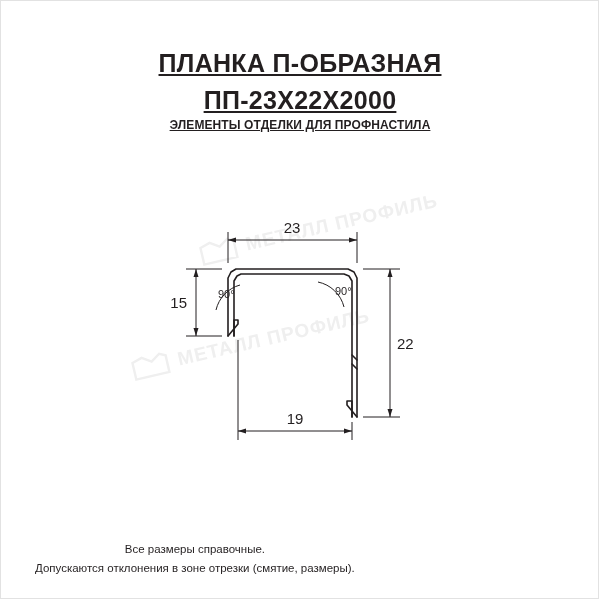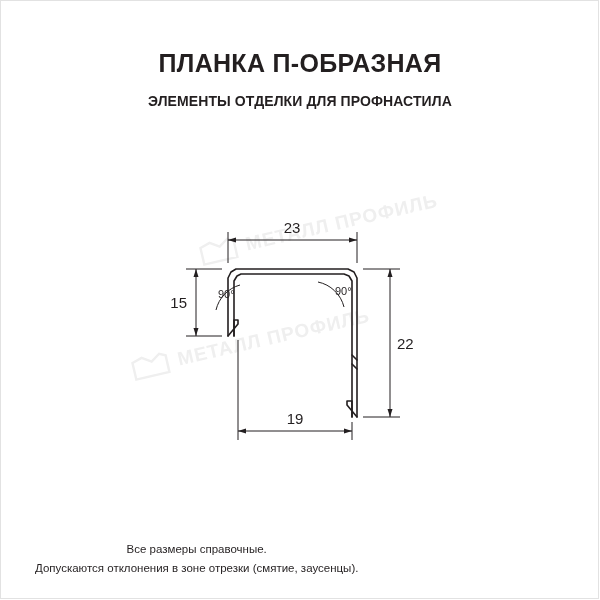--- a/index.html
+++ b/index.html
@@ -27,40 +27,41 @@
     box-sizing: border-box;
     pointer-events: none;
   }
 
   
   .header {
     position: absolute;
     left: 0; top: 48px;
     width: 600px;
     text-align: center;
+    text-decoration: underline;
   }
   .title-1 {
     font-size: 25px;
     font-weight: bold;
     letter-spacing: 0.3px;
     line-height: 30px;
     white-space: nowrap;
   }
   .title-2 {
     font-size: 25px;
     font-weight: bold;
     letter-spacing: 0.3px;
     line-height: 30px;
     margin-top: 7px;
     white-space: nowrap;
   }
   .subtitle {
-    font-size: 14px;
-    font-weight: bold;
-    margin-top: 15px;
+    font-size: 12px;
+    font-weight: bold;
+    margin-top: 3px;
     letter-spacing: 0.1px;
     white-space: nowrap;
   }
 
   
   .watermark {
     position: absolute;
     display: flex;
     align-items: center;
     gap: 8px;
@@ -100,20 +101,21 @@
 </style>
 </head>
 <body>
 
 <div class="page">
 
   <div class="frame-border"></div>
 
   <div class="header">
     <div class="title-1">ПЛАНКА П-ОБРАЗНАЯ</div>
+    <div class="title-2">ПП-23Х22Х2000</div>
     <div class="subtitle">ЭЛЕМЕНТЫ ОТДЕЛКИ ДЛЯ ПРОФНАСТИЛА</div>
   </div>
 
   <div class="watermark wm-1">
     <span class="wm-mark">
       <svg width="40" height="26" viewBox="0 0 40 26" fill="none" stroke="#efefef" stroke-width="2.4">
         <path d="M3 23 L3 6 L13 3 L22 9 L31 3 L37 6 L37 23 Z"></path>
       </svg>
     </span>
     <span>МЕТАЛЛ ПРОФИЛЬ</span>
@@ -203,16 +205,16 @@
         <path d="M 238 281 L 246 278.5 L 246 283.5 Z" fill="#231f20" stroke="none"></path>
         <path d="M 352 281 L 344 278.5 L 344 283.5 Z" fill="#231f20" stroke="none"></path>
       </g>
       <text x="295" y="274" text-anchor="middle" font-family="Liberation Sans, sans-serif" font-size="15" fill="#231f20">19</text>
 
     </svg>
   </div>
 
   <div class="notes">
     <div>Все размеры справочные.</div>
-    <div>Допускаются отклонения в зоне отрезки (смятие, заусенцы).</div>
+    <div>Допускаются отклонения в зоне отрезки (смятие, размеры).</div>
   </div>
 
 </div>
 
 </body></html>

